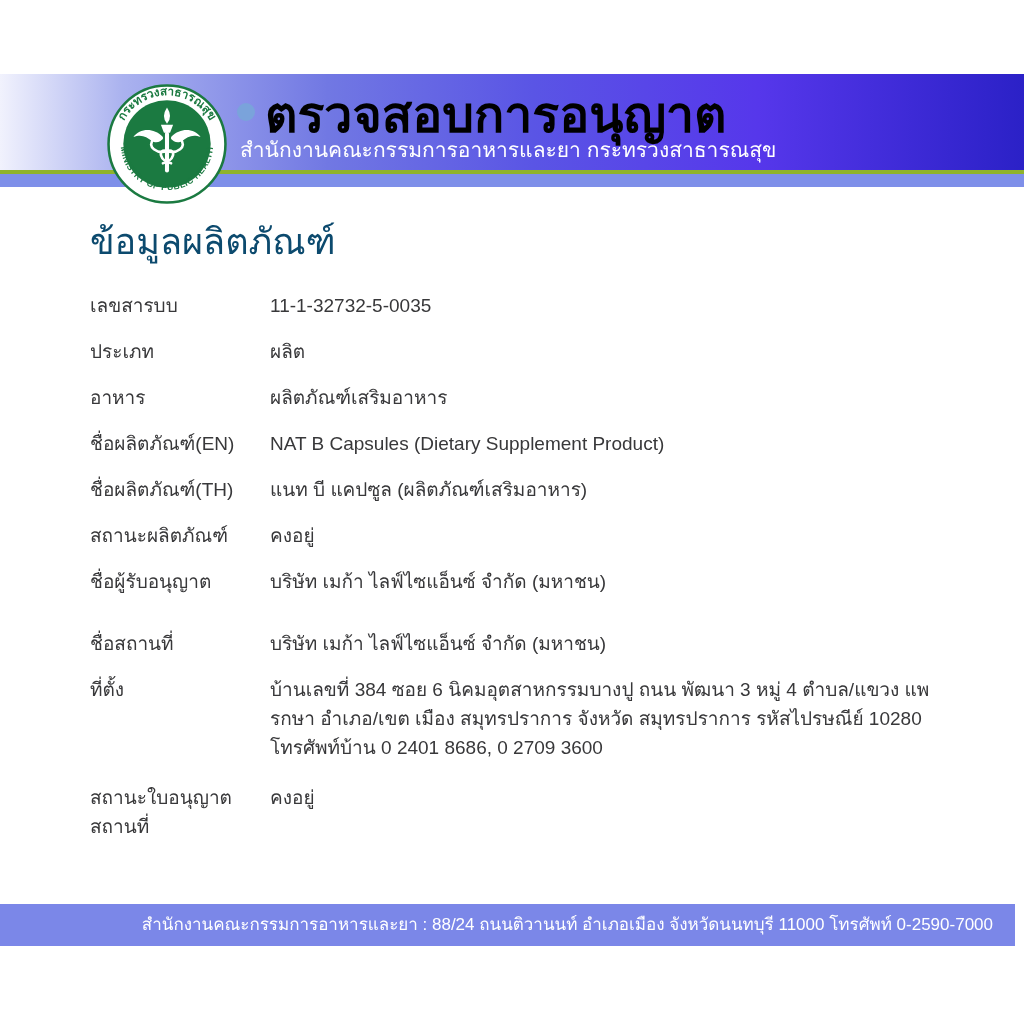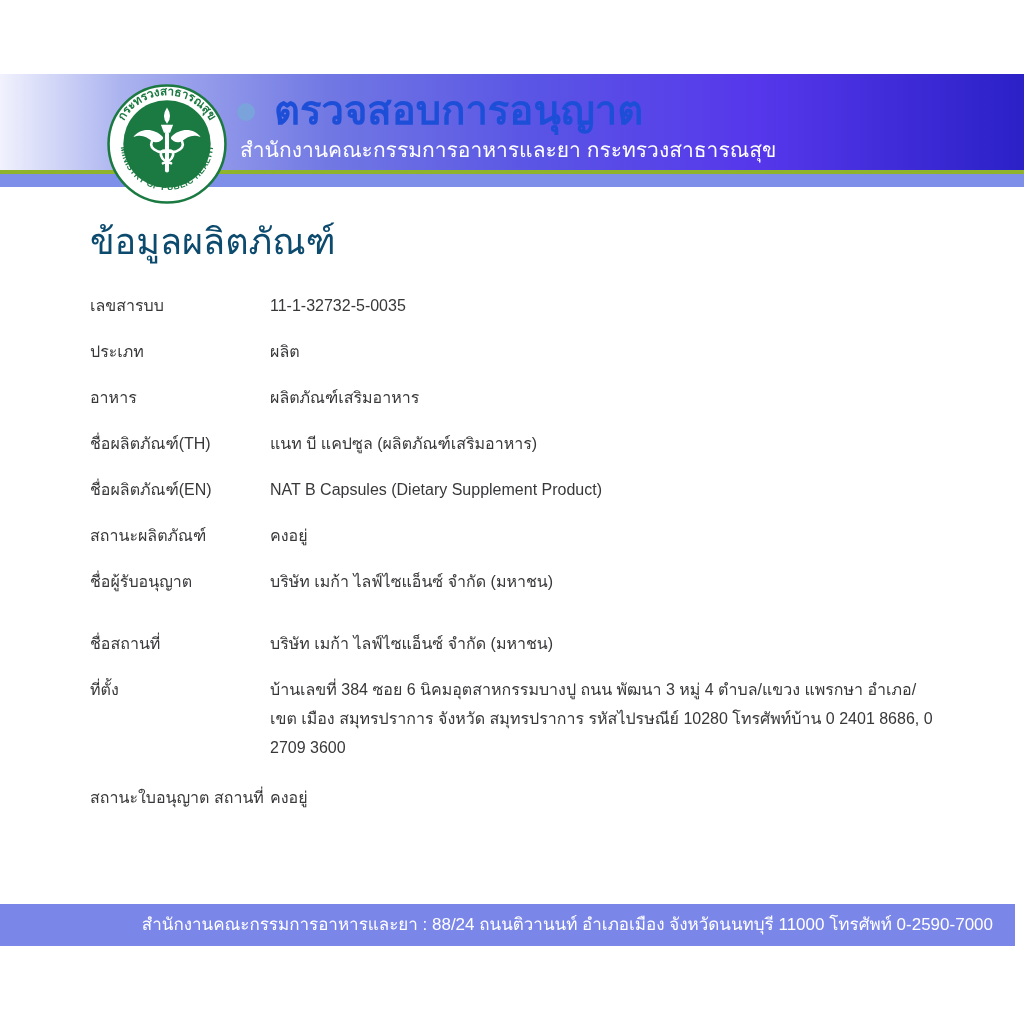--- a/index.html
+++ b/index.html
@@ -10,34 +10,34 @@
   
   .header-band{
     position:absolute;left:0;top:74px;width:1024px;height:96px;
     background:linear-gradient(90deg,#f1f2fd 0%,#aab2ef 12%,#7178e3 32%,#5a55e5 52%,#5637eb 74%,#2b21c7 100%);
   }
   .green-line{position:absolute;left:0;top:170px;width:1024px;height:4px;background:#8fb32b;}
   .sub-band{position:absolute;left:0;top:174px;width:1024px;height:13px;background:#7e8fe9;}
   .logo{position:absolute;left:106px;top:83px;width:122px;height:122px;}
   .title-dot{position:absolute;left:237px;top:103px;width:18px;height:18px;border-radius:50%;background:#7aa3db;}
   .app-title{
-    position:absolute;left:274px;top:88px;color:#1d4ed8;
-    font-size:40px;font-weight:bold;line-height:1.1;white-space:nowrap;
+    position:absolute;left:265px;top:88px;color:#000000;
+    font-size:50px;font-weight:bold;line-height:1.1;white-space:nowrap;
   }
   .app-subtitle{
     position:absolute;left:240px;top:137px;color:#ffffff;
     font-size:21px;line-height:1.2;white-space:nowrap;
   }
   
   .section-title{
     position:absolute;left:90px;top:219px;color:#0c4a6e;
     font-size:36px;font-weight:normal;line-height:1.25;white-space:nowrap;
   }
   .fields{position:absolute;left:90px;top:291px;width:848px;}
-  .field-row{display:flex;margin-bottom:17px;color:#38383a;font-size:16px;line-height:29px;}
+  .field-row{display:flex;margin-bottom:17px;color:#38383a;font-size:19px;line-height:29px;}
   .field-row:nth-child(7){margin-bottom:33px;}
   .field-row:nth-child(9){margin-bottom:21px;}
   .field-label{flex:0 0 180px;width:180px;}
   .field-value{flex:1;}
   
   .footer{
     position:absolute;left:0;top:904px;width:1015px;height:42px;
     background:#7b87e8;color:#ffffff;font-size:17px;font-weight:400;
     line-height:42px;text-align:right;padding-right:22px;box-sizing:border-box;
     white-space:nowrap;
@@ -90,26 +90,26 @@
   </div>
   <div class="field-row">
     <div class="field-label">ประเภท</div>
     <div class="field-value">ผลิต</div>
   </div>
   <div class="field-row">
     <div class="field-label">อาหาร</div>
     <div class="field-value">ผลิตภัณฑ์เสริมอาหาร</div>
   </div>
   <div class="field-row">
+    <div class="field-label">ชื่อผลิตภัณฑ์(EN)</div>
+    <div class="field-value">NAT B Capsules (Dietary Supplement Product)</div>
+  </div>
+  <div class="field-row">
     <div class="field-label">ชื่อผลิตภัณฑ์(TH)</div>
     <div class="field-value">แนท บี แคปซูล (ผลิตภัณฑ์เสริมอาหาร)</div>
-  </div>
-  <div class="field-row">
-    <div class="field-label">ชื่อผลิตภัณฑ์(EN)</div>
-    <div class="field-value">NAT B Capsules (Dietary Supplement Product)</div>
   </div>
   <div class="field-row">
     <div class="field-label">สถานะผลิตภัณฑ์</div>
     <div class="field-value">คงอยู่</div>
   </div>
   <div class="field-row">
     <div class="field-label">ชื่อผู้รับอนุญาต</div>
     <div class="field-value">บริษัท เมก้า ไลฟ์ไซแอ็นซ์ จำกัด (มหาชน)</div>
   </div>
   <div class="field-row">

